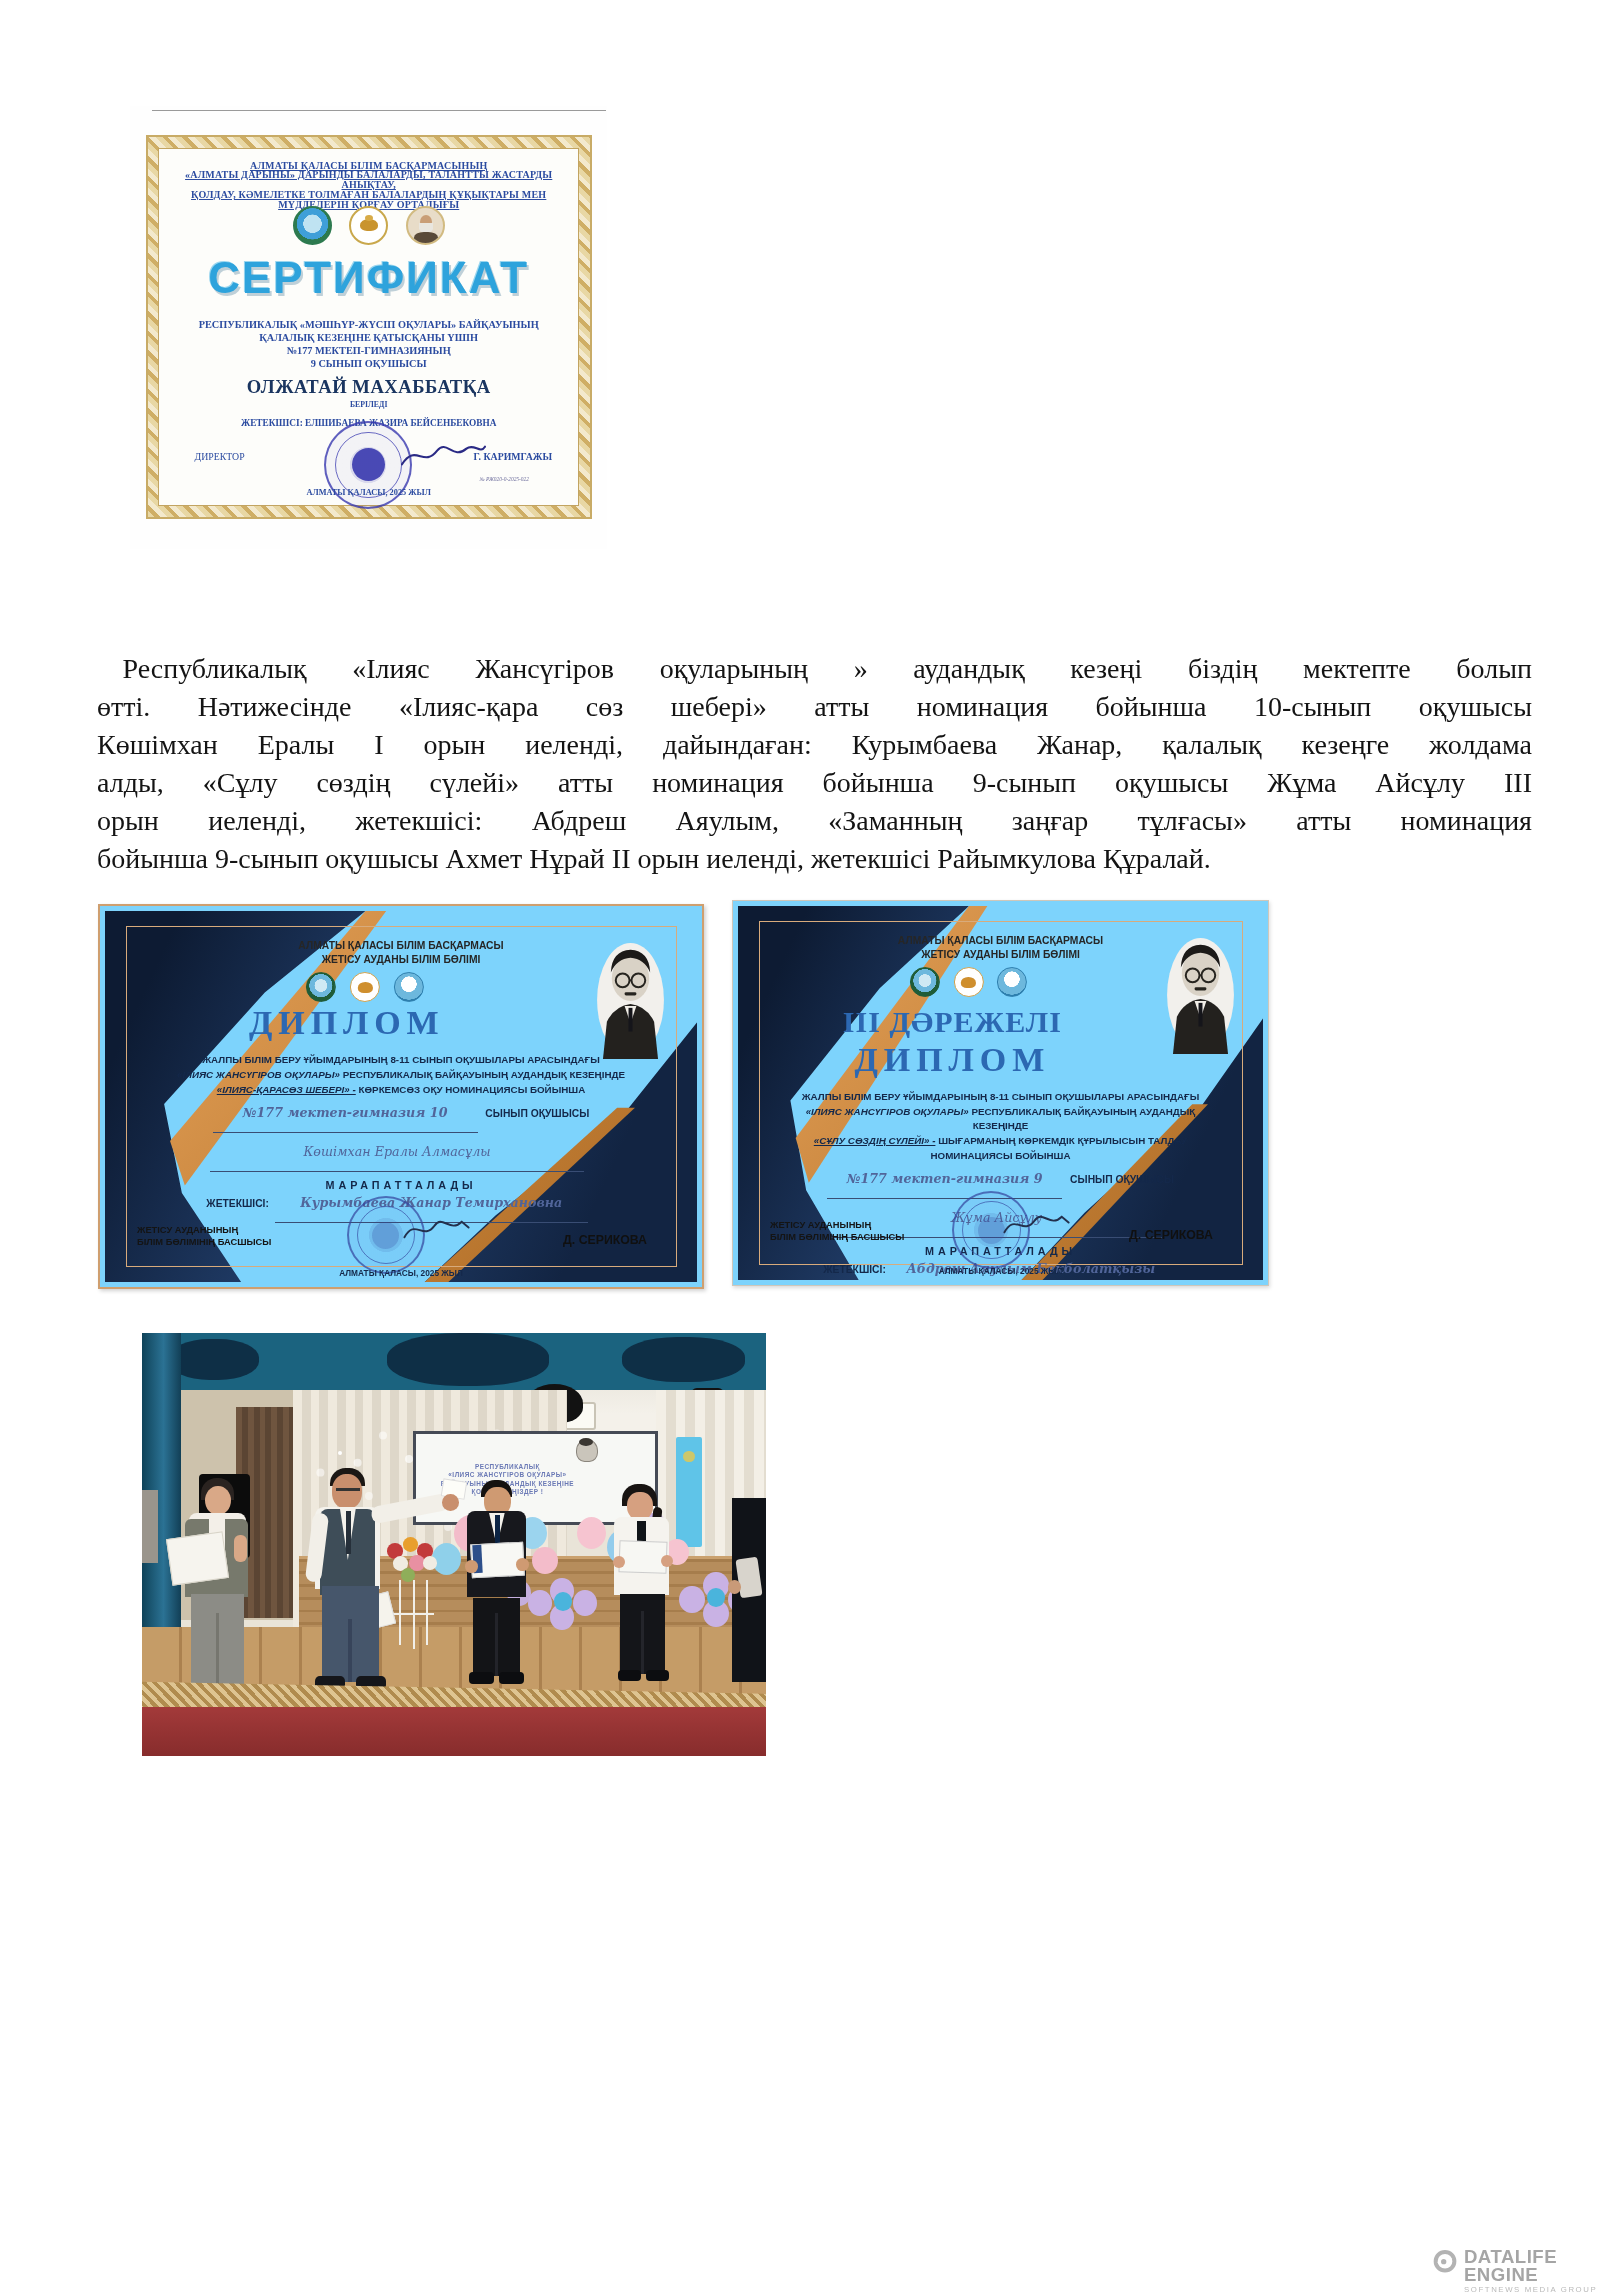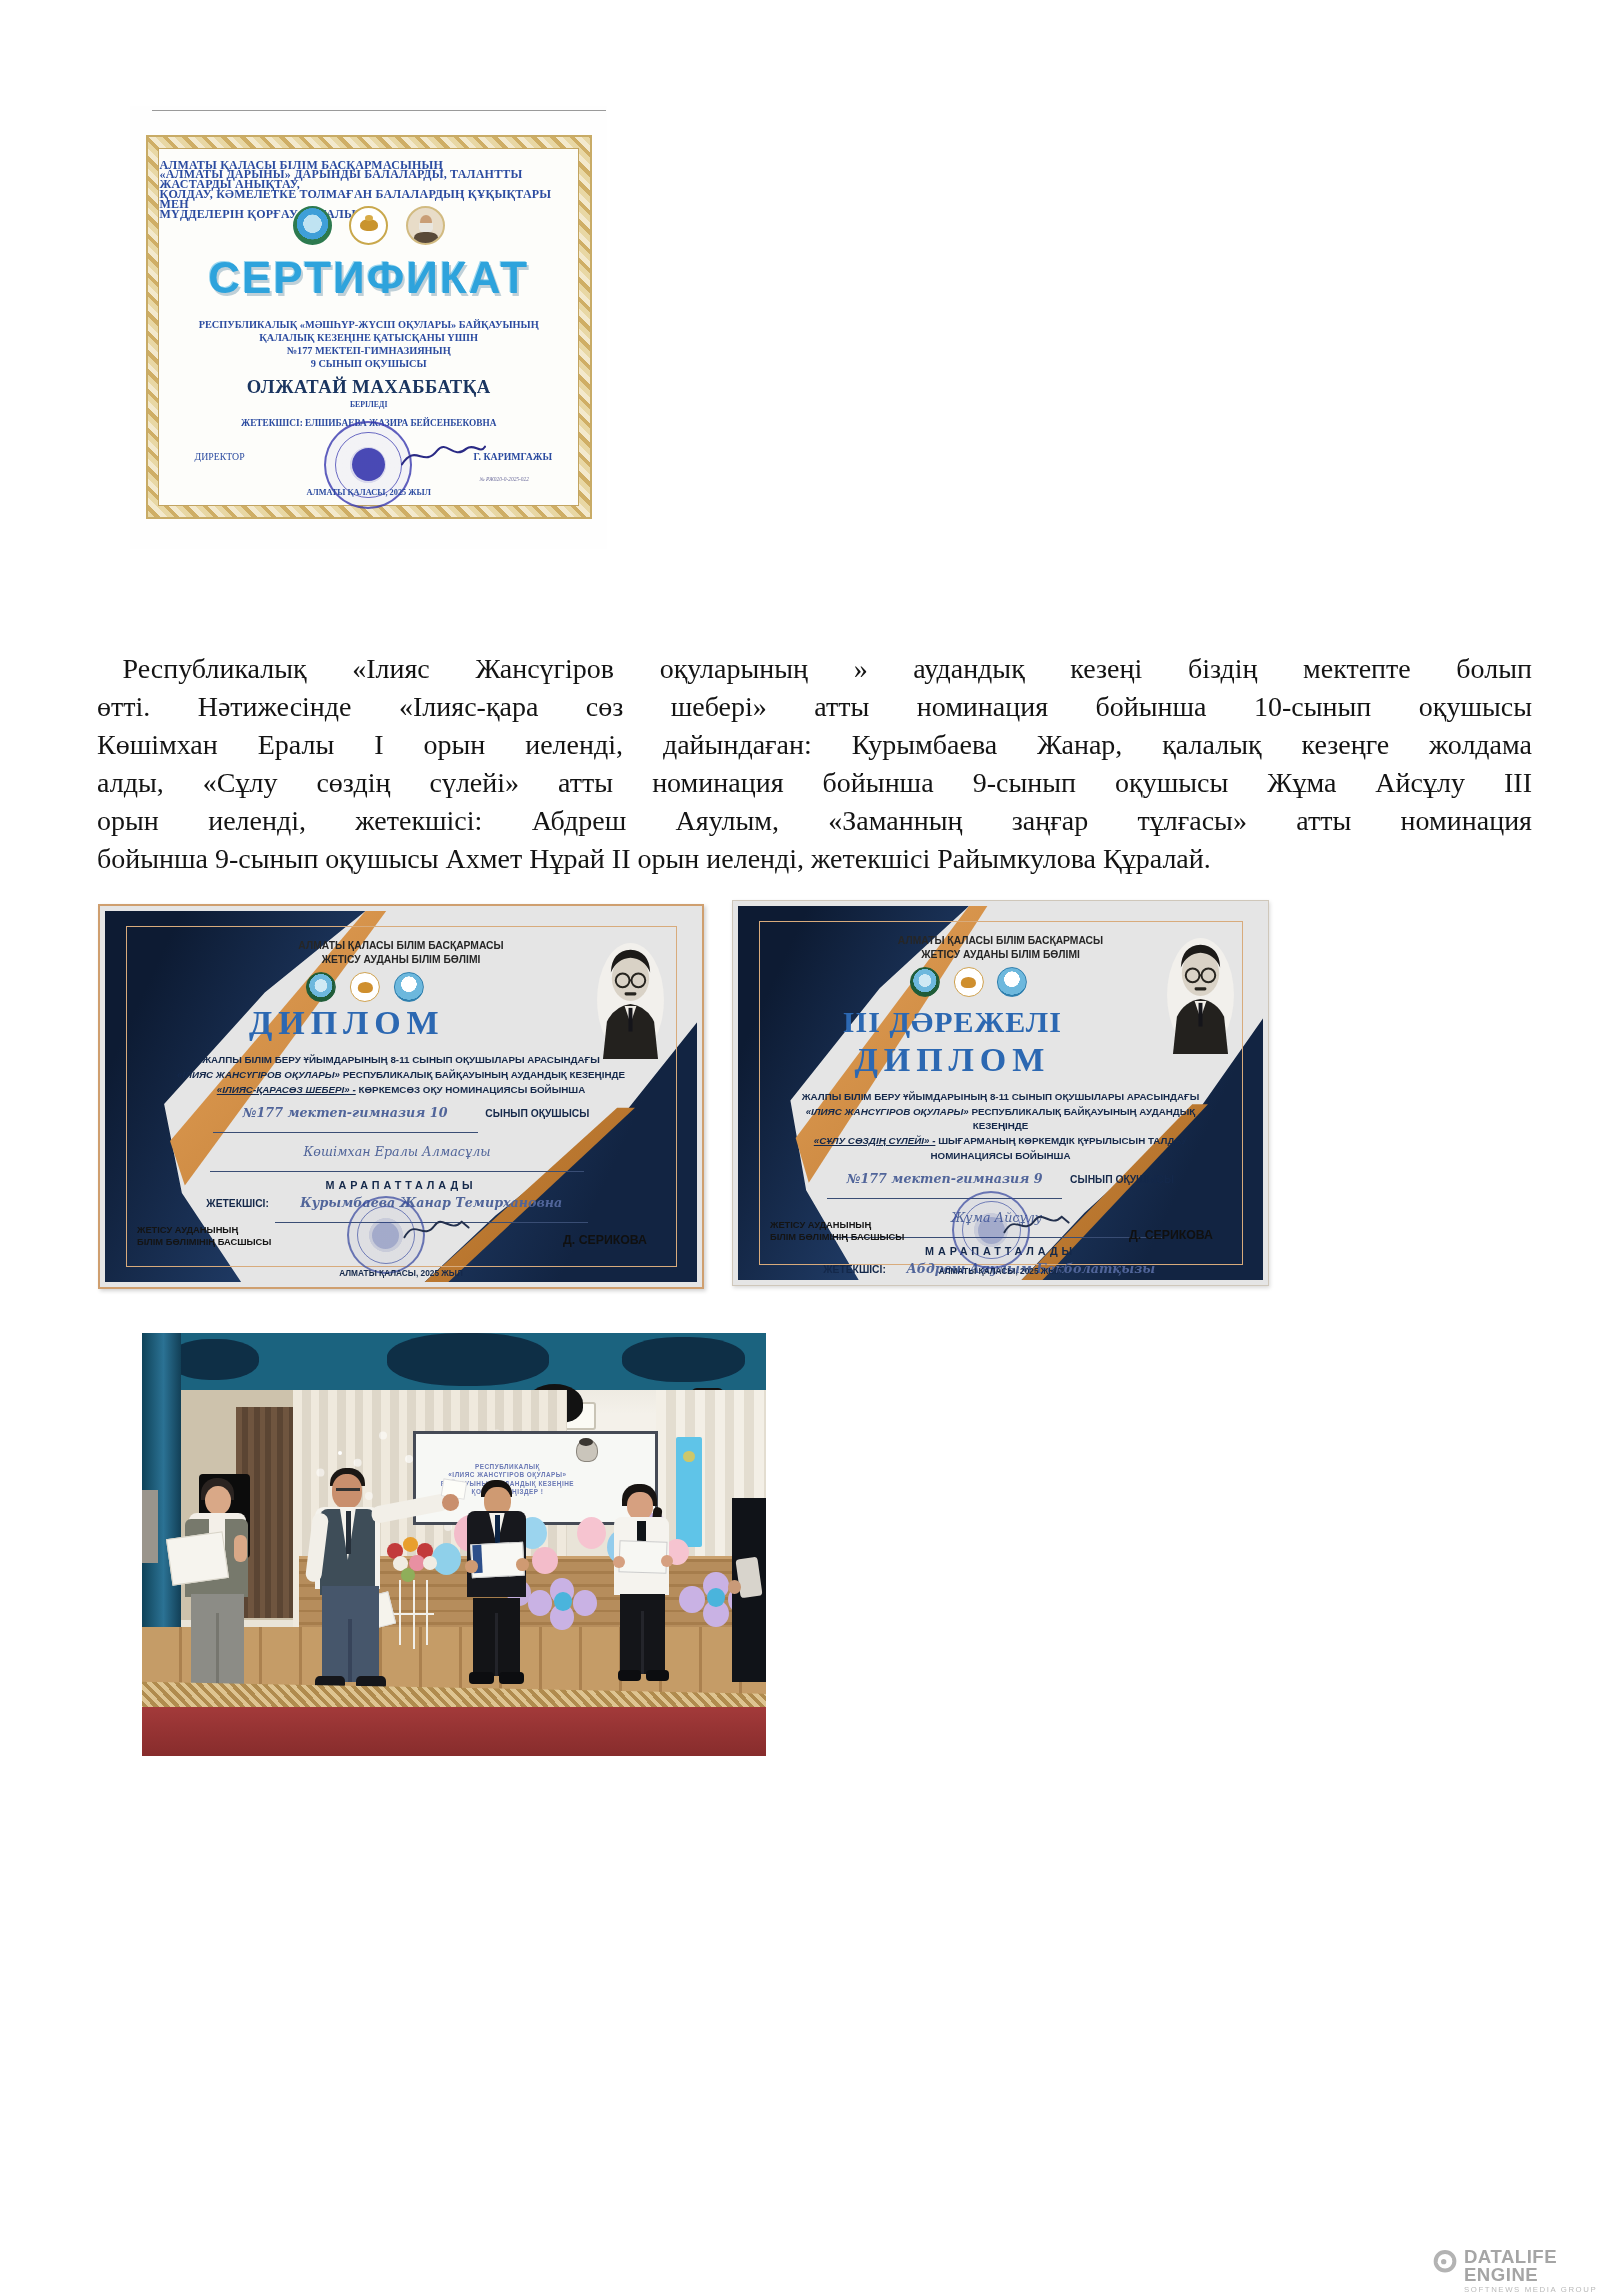--- a/index.html
+++ b/index.html
@@ -6,22 +6,22 @@
   body{width:1621px;height:2293px;position:relative;font-family:"Liberation Sans",sans-serif;}
 
   
   .cert-scan{position:absolute;left:130px;top:106px;width:477px;height:443px;background:#fefefe;}
   .scan-topline{position:absolute;left:21.6px;top:3.9px;width:454px;height:1px;background:#9a9a9a;}
   .cert-frame{position:absolute;left:15.7px;top:29px;width:446px;height:384px;box-sizing:border-box;
     padding:10.8px;border:2px solid #c8ab66;
     background:repeating-linear-gradient(45deg,#e8d7a4 0 4.9px,#cfae65 4.9px 8.8px,#f3e9cd 8.8px 13.7px);}
   .cert-paper{width:100%;height:100%;background:#fdfdfa;border:1px solid #c2a461;position:relative;
     font-family:"Liberation Serif",serif;color:#2b4ba0;box-sizing:border-box;}
-  .cert-header{position:absolute;top:11.8px;left:0;width:100%;text-align:left;font-size:12px;
-    font-weight:bold;line-height:9.8px;letter-spacing:0.2px;color:#2b4ba0;}
+  .cert-header{position:absolute;top:11.8px;left:0;width:100%;text-align:center;font-size:10px;
+    font-weight:bold;line-height:9.8px;letter-spacing:0.2px;color:#2b4ba0;text-decoration:underline;}
   .cert-logos{position:absolute;top:57px;left:0;width:100%;display:flex;justify-content:center;gap:17.6px;}
   .clogo{width:39px;height:39px;border-radius:50%;position:relative;box-sizing:border-box;}
   .clogo.g{background:radial-gradient(circle at 50% 45%,#bfe3f2 0 35%,#3f9fd8 36% 60%,#2d7a4f 61% 100%);border:2px solid #2d7a4f;}
   .clogo.o{background:#fff;border:2px solid #c9a84c;}
   .clogo.o .blob{position:absolute;left:8.8px;top:10.8px;width:17.6px;height:12.7px;border-radius:50% 50% 40% 40%;background:#c9942e;}
   .clogo.o .blob2{position:absolute;left:13.7px;top:6.9px;width:7.8px;height:5.9px;border-radius:50%;background:#d8ab47;}
   .clogo.p{background:#e8dcc8;border:2px solid #d2bb81;overflow:hidden;}
   .clogo.p .face{position:absolute;left:11.8px;top:6.9px;width:12.7px;height:14.7px;border-radius:50%;background:#c99e77;}
   .clogo.p .beard{position:absolute;left:10.8px;top:15.7px;width:14.7px;height:9.8px;border-radius:0 0 50% 50%;background:#e9e6df;}
   .clogo.p .body{position:absolute;left:5.9px;top:24.5px;width:24.5px;height:13.7px;border-radius:40% 40% 0 0;background:#5a4a38;}
@@ -46,21 +46,21 @@
   .cert-cityline{position:absolute;top:339px;left:0;width:100%;text-align:center;font-size:8.3px;font-weight:bold;}
 
   
   .article{position:absolute;left:97px;top:650px;width:1435px;font-family:"Liberation Serif",serif;
     font-size:28px;color:#141414;}
   .pline{line-height:38px;text-align:justify;text-align-last:justify;white-space:normal;}
   .pline.first{text-indent:25.5px;}
   .pline.last{text-align:left;text-align-last:left;}
 
   
-  .diploma{position:absolute;background:#e5e5e5;overflow:hidden;box-sizing:border-box;text-decoration:underline;}
+  .diploma{position:absolute;background:#7dd3fc;overflow:hidden;box-sizing:border-box;text-decoration:underline;}
   .d1{left:98px;top:904px;width:606px;height:385px;border:2px solid #cf9f6f;box-shadow:2px 2px 3.9px rgba(0,0,0,.18);}
   .d2{left:732px;top:900px;width:537px;height:386px;border:1px solid #cfc7ba;box-shadow:1px 2px 3.9px rgba(0,0,0,.15);}
   .dp-deco{position:absolute;inset:4.9px;background:linear-gradient(115deg,#0d1b33 10%,#23416f 48%,#122442 82%);}
   .dp-deco.tl{clip-path:polygon(0% 0%,44% 0%,27% 22%,10% 52%,13% 76%,23% 100%,0% 100%);}
   .dp-deco.br{clip-path:polygon(100% 30%,100% 100%,54% 100%,66% 82%,88% 54%);}
   .dp-stripe{position:absolute;inset:4.9px;background:linear-gradient(135deg,#e8a55c,#a9661f);}
   .dp-stripe.tl{clip-path:polygon(44% 0%,47.5% 0%,13.5% 74%,11% 62%);}
   .dp-stripe.br{clip-path:polygon(54% 100%,58% 100%,89.5% 53%,86.5% 53%);}
   .dp-innerline{position:absolute;inset:19.6px 25.5px;border:1px solid #d8ab7c;}
   .dp-content{position:absolute;left:0;top:0;width:100%;height:100%;text-align:center;color:#14284a;}

